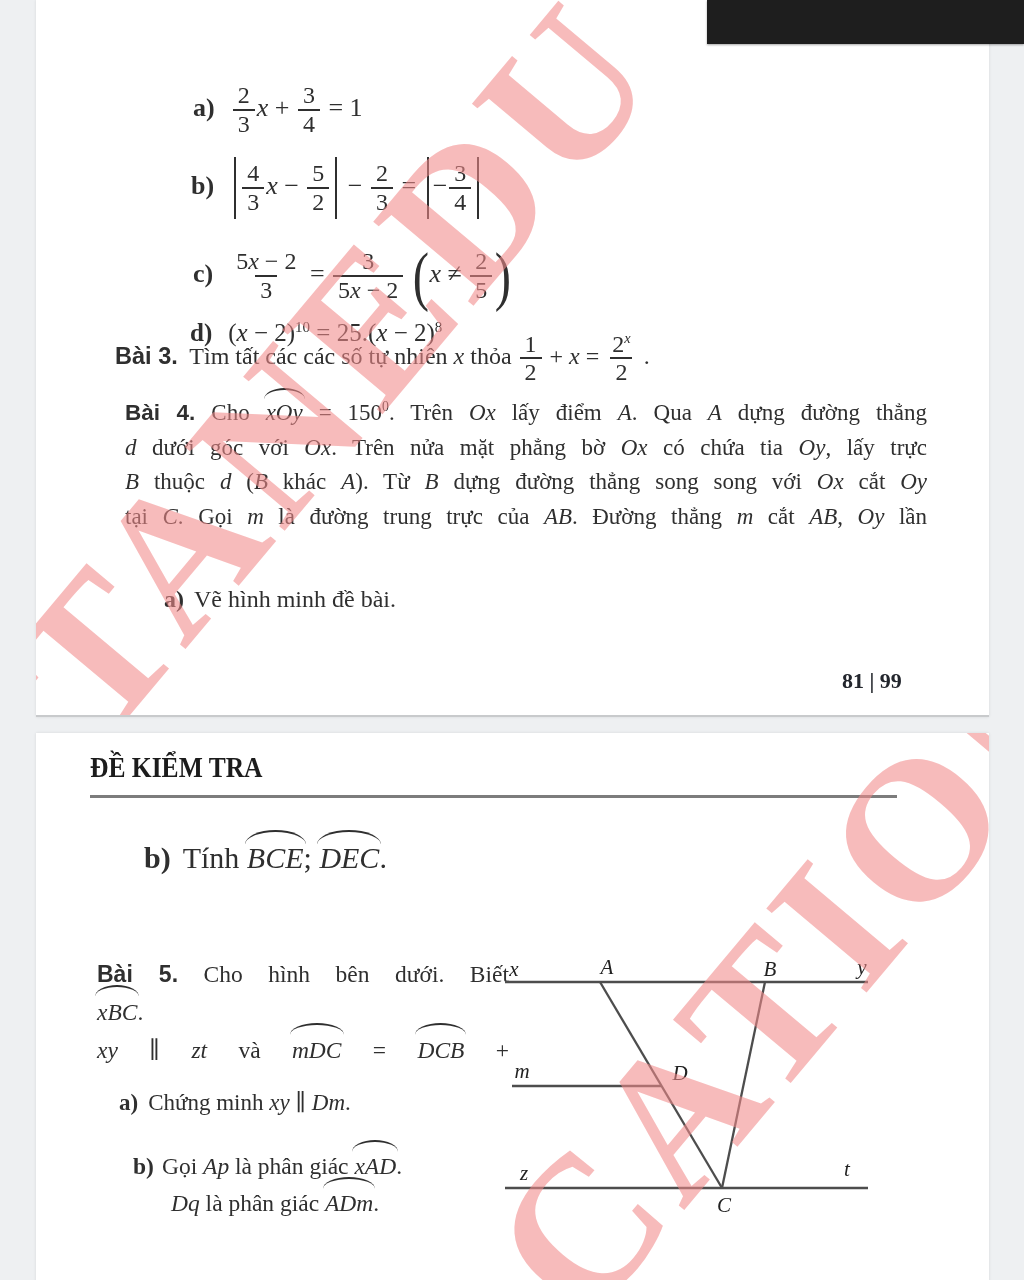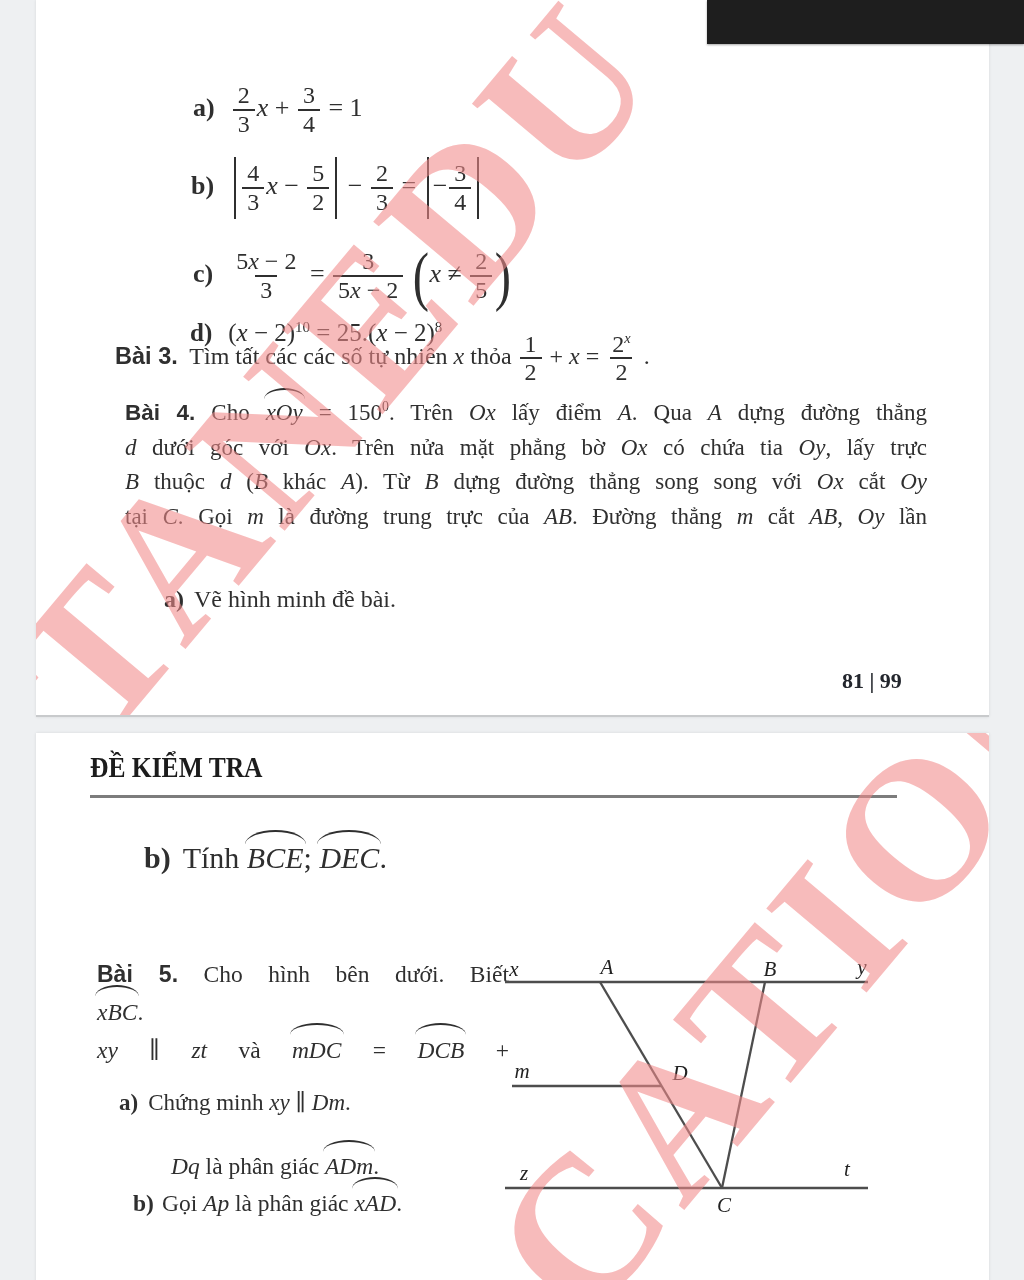--- a/index.html
+++ b/index.html
@@ -115,22 +115,22 @@
 
   <div id="bai5">
     <div class="pline jline"><span class="t-b">Bài 5.</span><span class="t-r"> Cho hình bên dưới. Biết</span></div>
     <div class="pline"><span class="hat"><span class="t-i">xBC</span></span><span class="t-r">.</span></div>
     <div class="pline jline"><span class="t-i">xy</span><span class="t-r"> ∥ </span><span class="t-i">zt</span><span class="t-r"> và </span><span class="hat"><span class="t-i">mDC</span></span><span class="t-r"> = </span><span class="hat"><span class="t-i">DCB</span></span><span class="t-r"> +</span></div>
   </div>
 
   <div id="item-a2"><span class="t-br">a)</span><span class="t-r">Chứng minh </span><span class="t-i">xy</span><span class="t-r"> ∥ </span><span class="t-i">Dm</span><span class="t-r">.</span></div>
 
   <div id="item-b2">
+    <div class="pline"><span class="t-br">b)</span><span class="t-r">Gọi </span><span class="t-i">Ap</span><span class="t-r"> là phân giác </span><span class="hat"><span class="t-i">xAD</span></span><span class="t-r">.</span></div>
     <div class="pline ind"><span class="t-i">Dq</span><span class="t-r"> là phân giác </span><span class="hat"><span class="t-i">ADm</span></span><span class="t-r">.</span></div>
-    <div class="pline"><span class="t-br">b)</span><span class="t-r">Gọi </span><span class="t-i">Ap</span><span class="t-r"> là phân giác </span><span class="hat"><span class="t-i">xAD</span></span><span class="t-r">.</span></div>
   </div>
 
   <svg id="figure" width="390" height="300" viewBox="0 0 390 300">
     <g stroke="#4d4d4d" stroke-width="2.3" fill="none">
       <line x1="7" y1="44" x2="370" y2="44"></line>
       <line x1="14" y1="148" x2="163" y2="148"></line>
       <line x1="7" y1="250" x2="370" y2="250"></line>
       <line x1="102" y1="44" x2="224" y2="250"></line>
       <line x1="267" y1="44" x2="224" y2="250"></line>
     </g>

